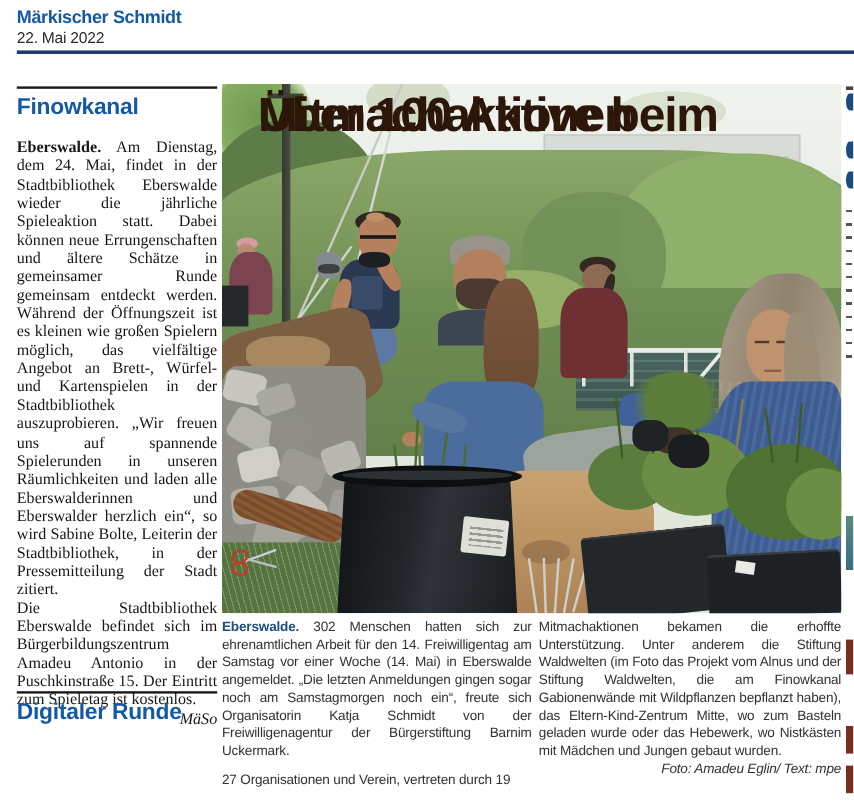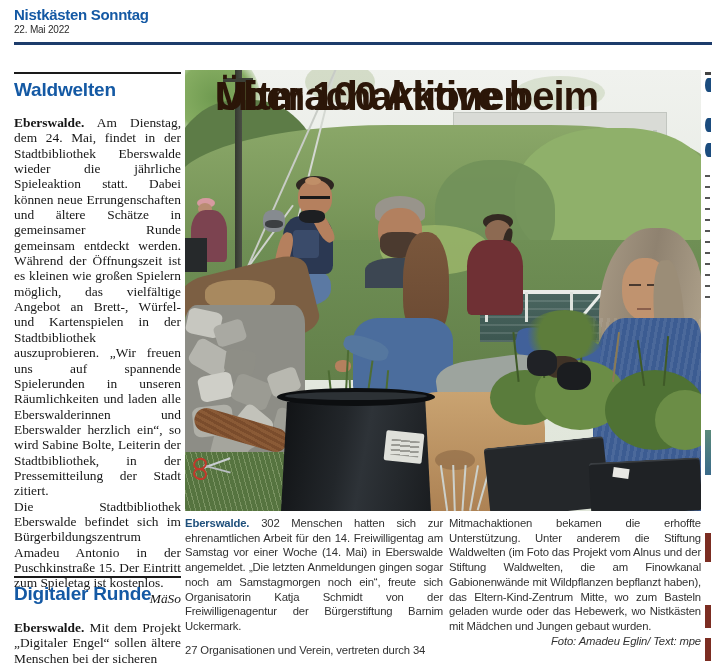--- a/index.html
+++ b/index.html
@@ -2,21 +2,21 @@
 <html lang="de"><head>
 <meta charset="utf-8">
 <style>
   html,body{margin:0;padding:0;background:#fff;}
   .page{position:relative;width:712px;height:668px;background:#fff;overflow:hidden;
         font-family:"Liberation Sans",sans-serif;}
   .abs{position:absolute;}
 
   
   .mast-title{left:14px;top:6px;font-size:15px;font-weight:bold;color:#1459a4;letter-spacing:-0.3px;}
-  .mast-date{left:14px;top:24px;font-size:10px;color:#2b2b2b;letter-spacing:-0.2px;}
+  .mast-date{left:14px;top:24px;font-size:13px;color:#2b2b2b;letter-spacing:-0.2px;}
   .mast-rule{left:14px;top:42px;width:698px;height:3px;background:#1d3c6b;}
 
   
   .sep{left:14px;width:167px;height:2px;background:#1a1a1a;}
   .col-head{left:14px;font-size:19px;font-weight:bold;color:#1459a4;letter-spacing:-0.2px;}
   .serif-body{left:14px;width:167px;font-family:"Liberation Serif",serif;font-size:13.4px;
               line-height:15.35px;color:#161616;text-align:justify;
               hyphens:auto;-webkit-hyphens:auto;}
   .serif-body p{margin:0;}
   .lead-serif{font-weight:bold;}
@@ -38,36 +38,33 @@
 
   
   .sliver{left:703px;top:70px;width:9px;height:598px;overflow:hidden;}
   .sliver div{position:absolute;}
 </style>
 </head>
 <body>
 
 <div class="page">
 
-  <div class="abs mast-title">Nistkästen Sonntag</div>
+  <div class="abs mast-title">Märkischer Schmidt</div>
   <div class="abs mast-date">22. Mai 2022</div>
   <div class="abs mast-rule"></div>
 
   <div class="abs sep" style="top:72px;"></div>
-  <div class="abs col-head" style="top:79px;">Waldwelten</div>
+  <div class="abs col-head" style="top:79px;">Finowkanal</div>
   <div class="abs serif-body" style="top:115px;">
     <p><span class="lead-serif">Eberswalde.</span> <span>Am Dienstag, dem 24. Mai, findet in der Stadtbibliothek Eberswalde wieder die jährliche Spieleaktion statt. Dabei können neue Errungenschaften und ältere Schätze in gemeinsamer Runde gemeinsam entdeckt werden. Während der Öffnungszeit ist es kleinen wie großen Spielern möglich, das vielfältige Angebot an Brett-, Würfel- und Kartenspielen in der Stadtbibliothek auszuprobieren. „Wir freuen uns auf spannende Spielerunden in unseren Räumlichkeiten und laden alle Eberswalderinnen und Eberswalder herzlich ein“, so wird Sabine Bolte, Leiterin der Stadtbibliothek, in der Pressemitteilung der Stadt zitiert.</span></p>
     <p><span>Die Stadtbibliothek Eberswalde befindet sich im Bürgerbildungszentrum Amadeu Antonio in der Puschkinstraße 15. Der Eintritt zum Spieletag ist kostenlos.</span> <span class="signoff">MäSo</span></p>
   </div>
 
   <div class="abs sep" style="top:576px;"></div>
   <div class="abs col-head" style="top:583px;">Digitaler Runde</div>
-  <div class="abs serif-body" style="top:620px;height:48px;overflow:hidden;">
-    <p><span class="lead-serif">Eberswalde.</span> <span>Mit dem Projekt „Digitaler Engel“ sollen ältere Menschen bei der sicheren</span></p>
-  </div>
 
   <div class="abs photo">
 
     <div style="inset:0;background:linear-gradient(180deg,#f0f2ee 0%,#e9ece6 30%,#dfe5d8 100%);"></div>
     <div style="left:-15px;top:-20px;width:90px;height:95px;border-radius:50%;background:radial-gradient(circle,#6f9a50 0%,#86ad62 55%,rgba(134,173,98,0) 75%);"></div>
     <div style="left:120px;top:-8px;width:70px;height:40px;border-radius:50%;background:#a9bc8f;opacity:.4;"></div>
     <div style="left:330px;top:6px;width:90px;height:34px;border-radius:50%;background:#b3c49a;opacity:.35;"></div>
 
     <div style="left:268px;top:42px;width:212px;height:62px;background:#d9dbd6;border:1px solid #c2c6c0;"></div>
     <div style="left:276px;top:60px;width:196px;height:34px;background:repeating-linear-gradient(90deg,#aeb4ae 0 10px,rgba(0,0,0,0) 10px 24px);opacity:.55;"></div>
@@ -209,21 +206,21 @@
 
     <div class="headline">
       <div>Über 100 Aktive beim</div>
       <div>Mitmachaktionen</div>
     </div>
   </div>
 
   <div class="abs cap" style="left:185px;width:258px;">
     <p><span class="lead-cap">Eberswalde.</span> <span>302 Menschen hatten sich zur ehrenamtlichen Arbeit für den 14. Freiwilligentag am Samstag vor einer Woche (14. Mai) in Eberswalde angemeldet. „Die letzten Anmeldungen gingen sogar noch am Samstagmorgen noch ein“, freute sich Organisatorin Katja Schmidt von der Freiwilligenagentur der Bürgerstiftung Barnim Uckermark.</span></p>
     <div class="gap"></div>
-    <p>27 Organisationen und Verein, vertreten durch 34</p>
+    <p>27 Organisationen und Verein, vertreten durch 19</p>
   </div>
   <div class="abs cap" style="left:449px;width:252px;">
     <p>Mitmachaktionen bekamen die erhoffte Unterstützung. Unter anderem die Stiftung Waldwelten (im Foto das Projekt vom Alnus und der Stiftung Waldwelten, die am Finowkanal Gabionenwände mit Wildpflanzen bepflanzt haben), das Eltern-Kind-Zentrum Mitte, wo zum Basteln geladen wurde oder das Hebewerk, wo Nistkästen mit Mädchen und Jungen gebaut wurden.</p>
     <p class="credit">Foto: Amadeu Eglin/ Text: mpe</p>
   </div>
 
   <div class="abs sliver">
     <div style="left:2px;top:2px;width:6px;height:3px;background:#444;"></div>
     <div style="left:2px;top:8px;width:6px;height:14px;border-radius:50% 0 0 50%;background:#1b4c7e;"></div>
     <div style="left:2px;top:48px;width:6px;height:14px;border-radius:50% 0 0 50%;background:#1b4c7e;"></div>

